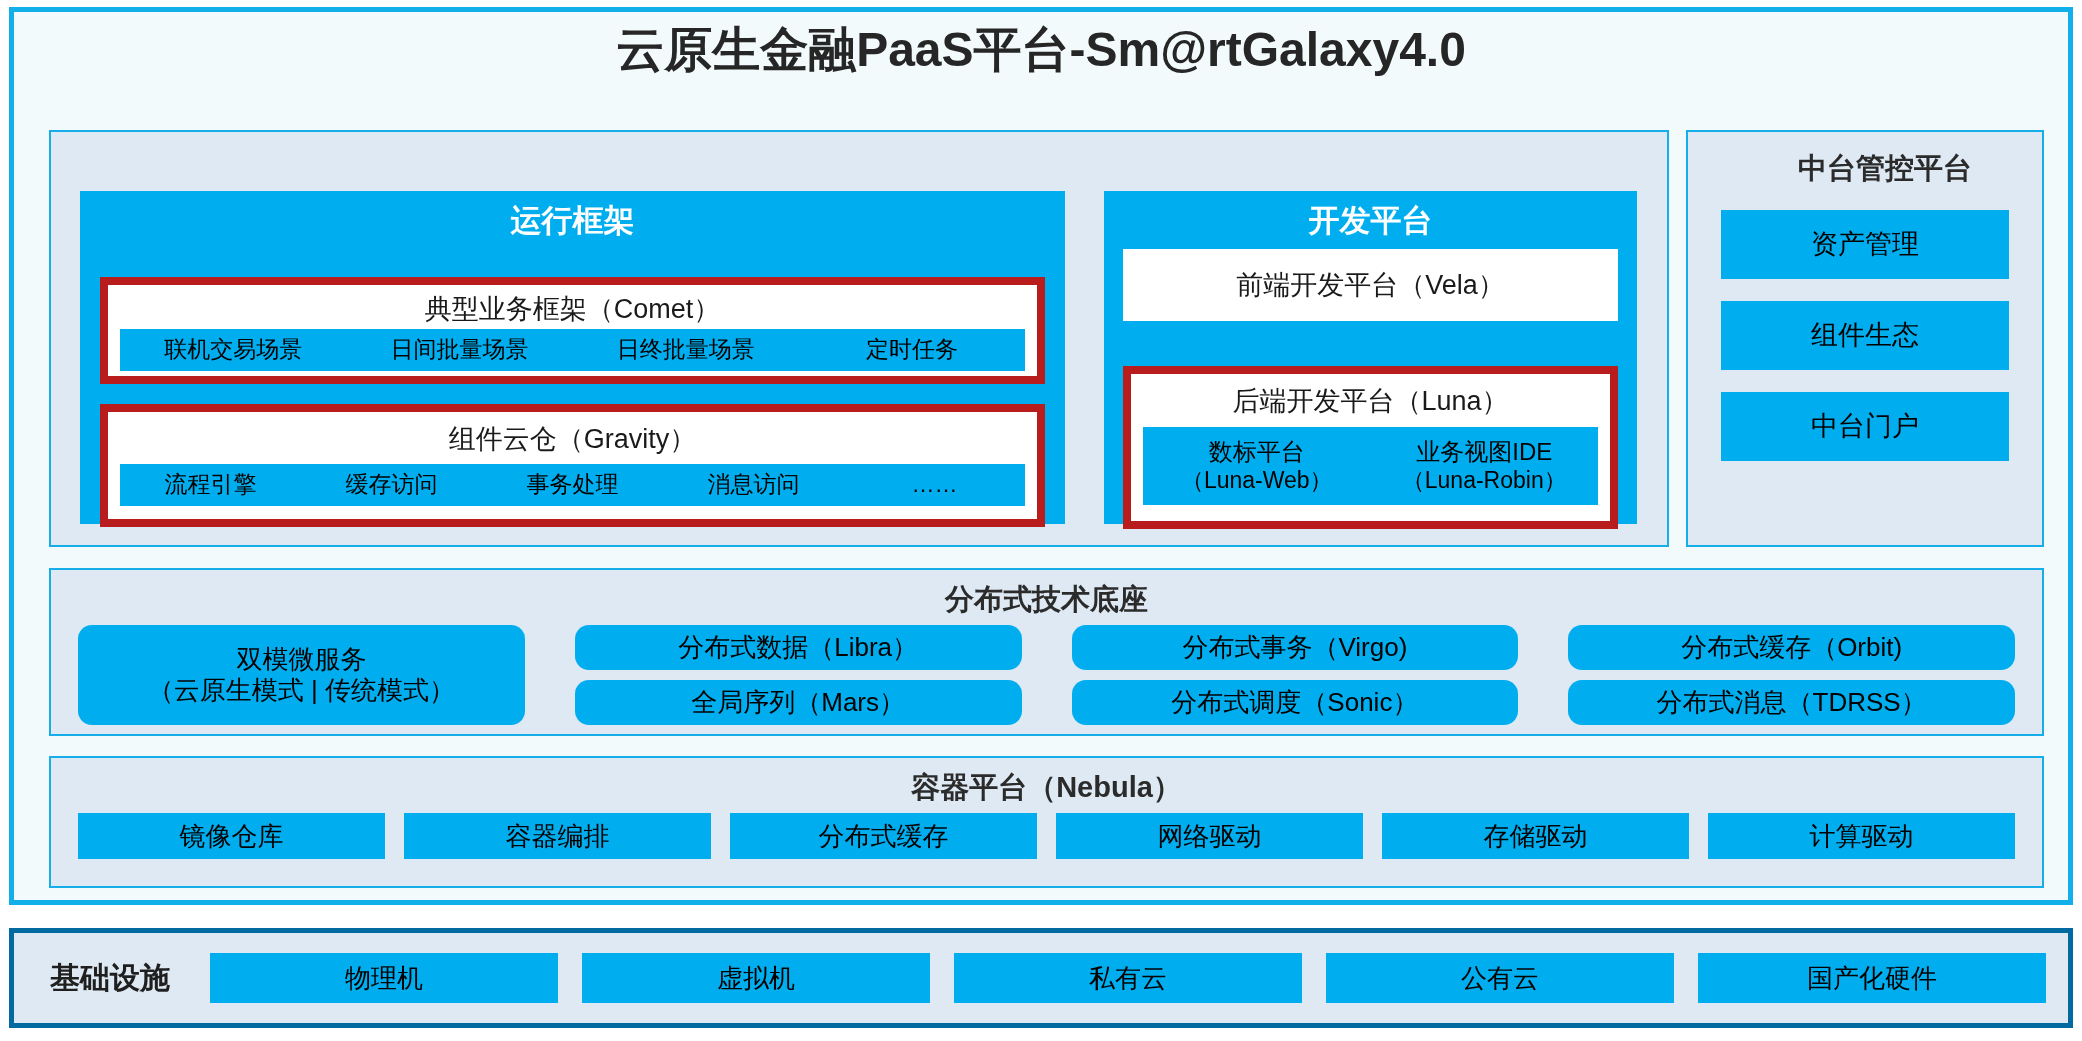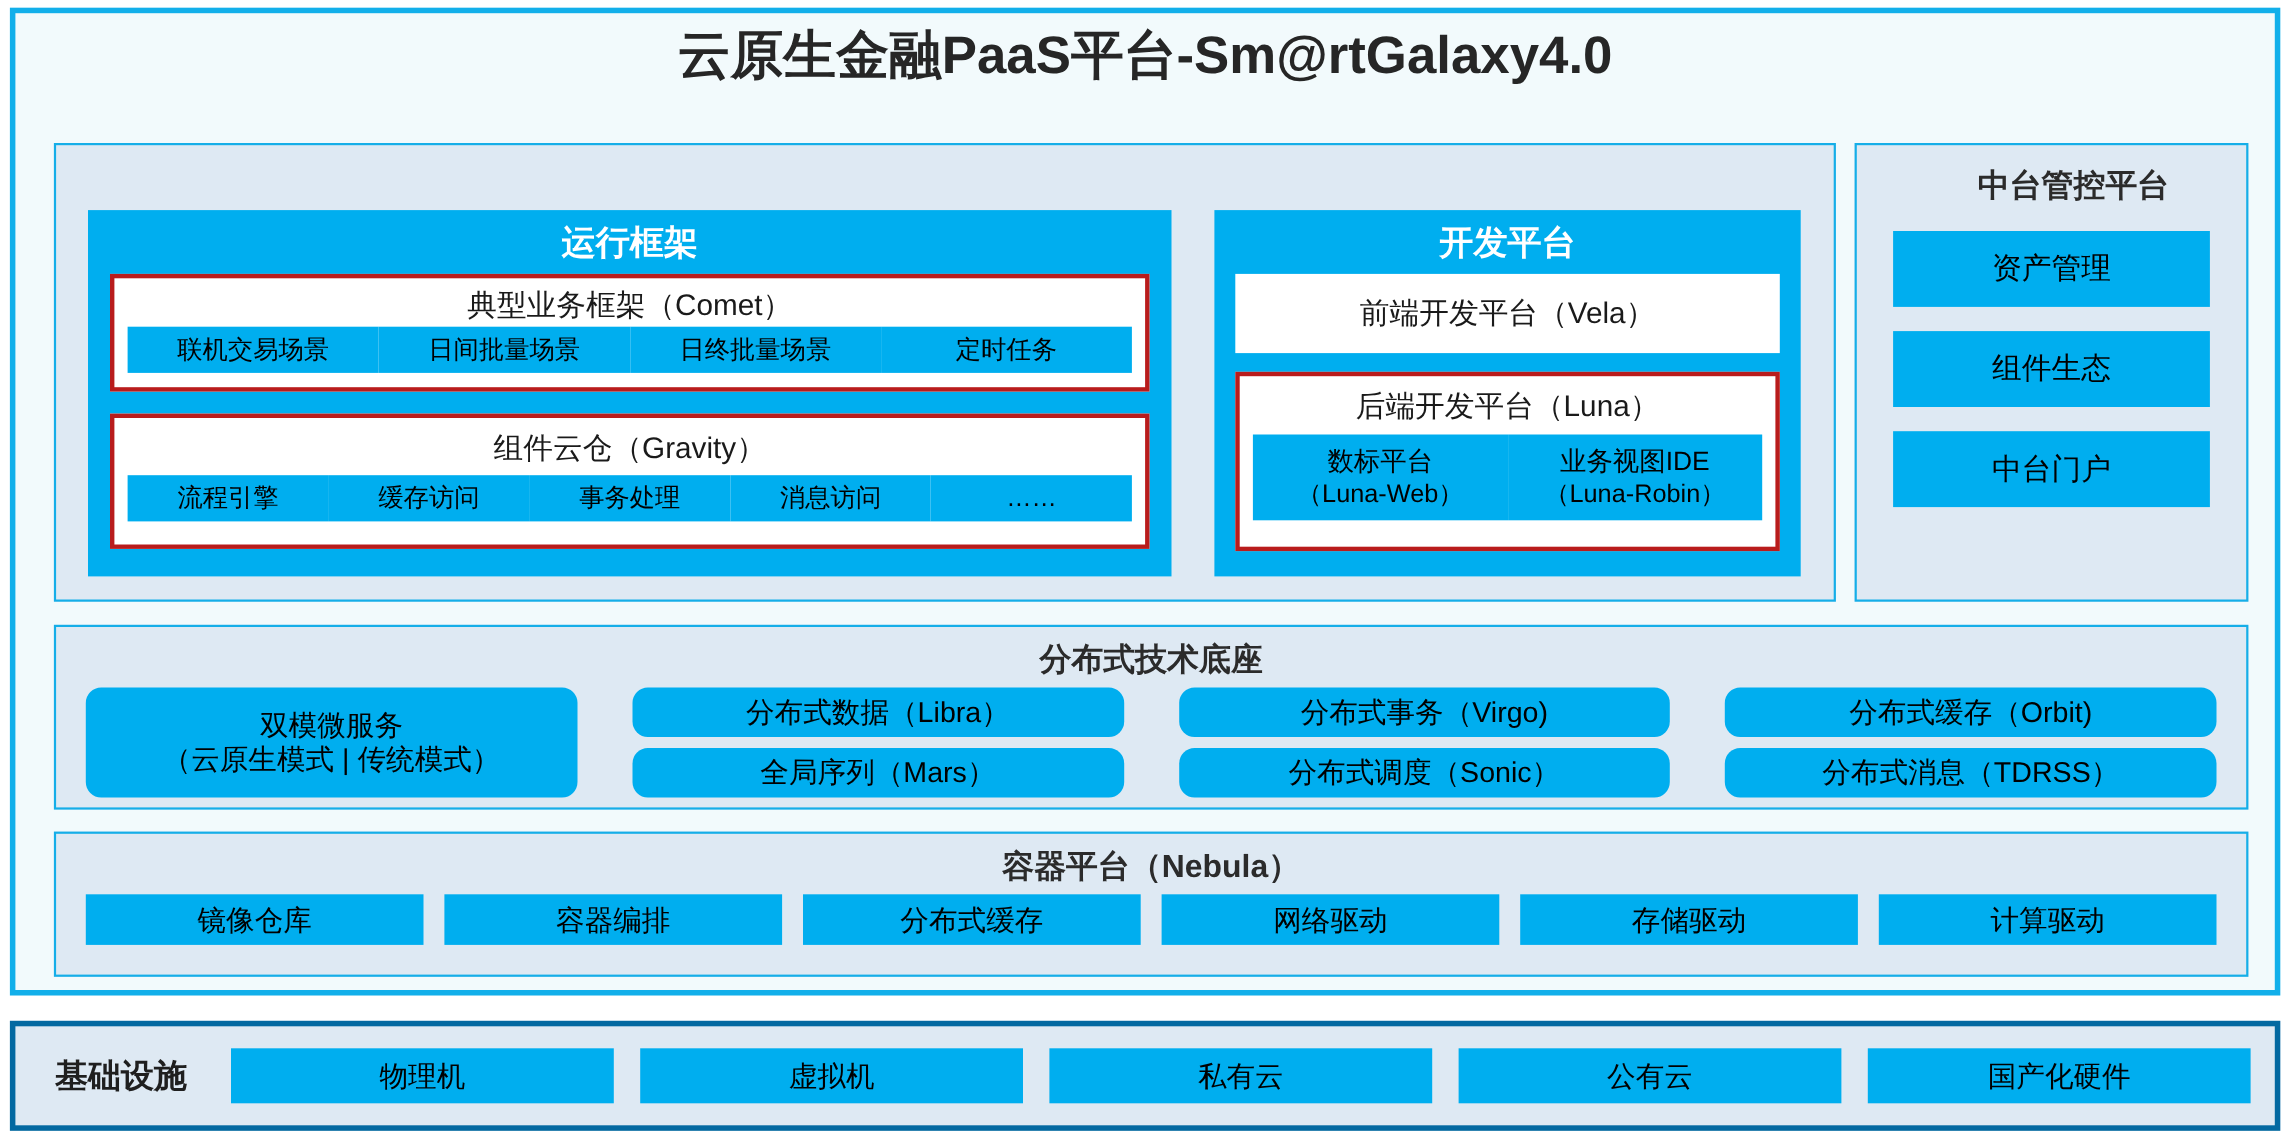--- a/index.html
+++ b/index.html
@@ -102,22 +102,23 @@
     font-weight: bold;
   }
 
   #runtime-box { left: 29px; top: 59px; width: 985px; height: 333px; }
   #devplat-box { left: 1053px; top: 59px; width: 533px; height: 333px; }
 
   
   .whitegroup {
     position: absolute;
     background: #ffffff;
-    border: 4px solid #b91c1c;
-    box-sizing: border-box;
+    border: 8px solid #b91c1c;
+    box-sizing: border-box;
+    margin-top: 28px;
   }
   .whitegroup-title {
     width: 100%;
     text-align: center;
     font-size: 27px;
     color: #1A1A1A;
     box-sizing: border-box;
   }
 
   #comet-group  { left: 20px; top: 58px;  width: 945px; height: 107px; }

